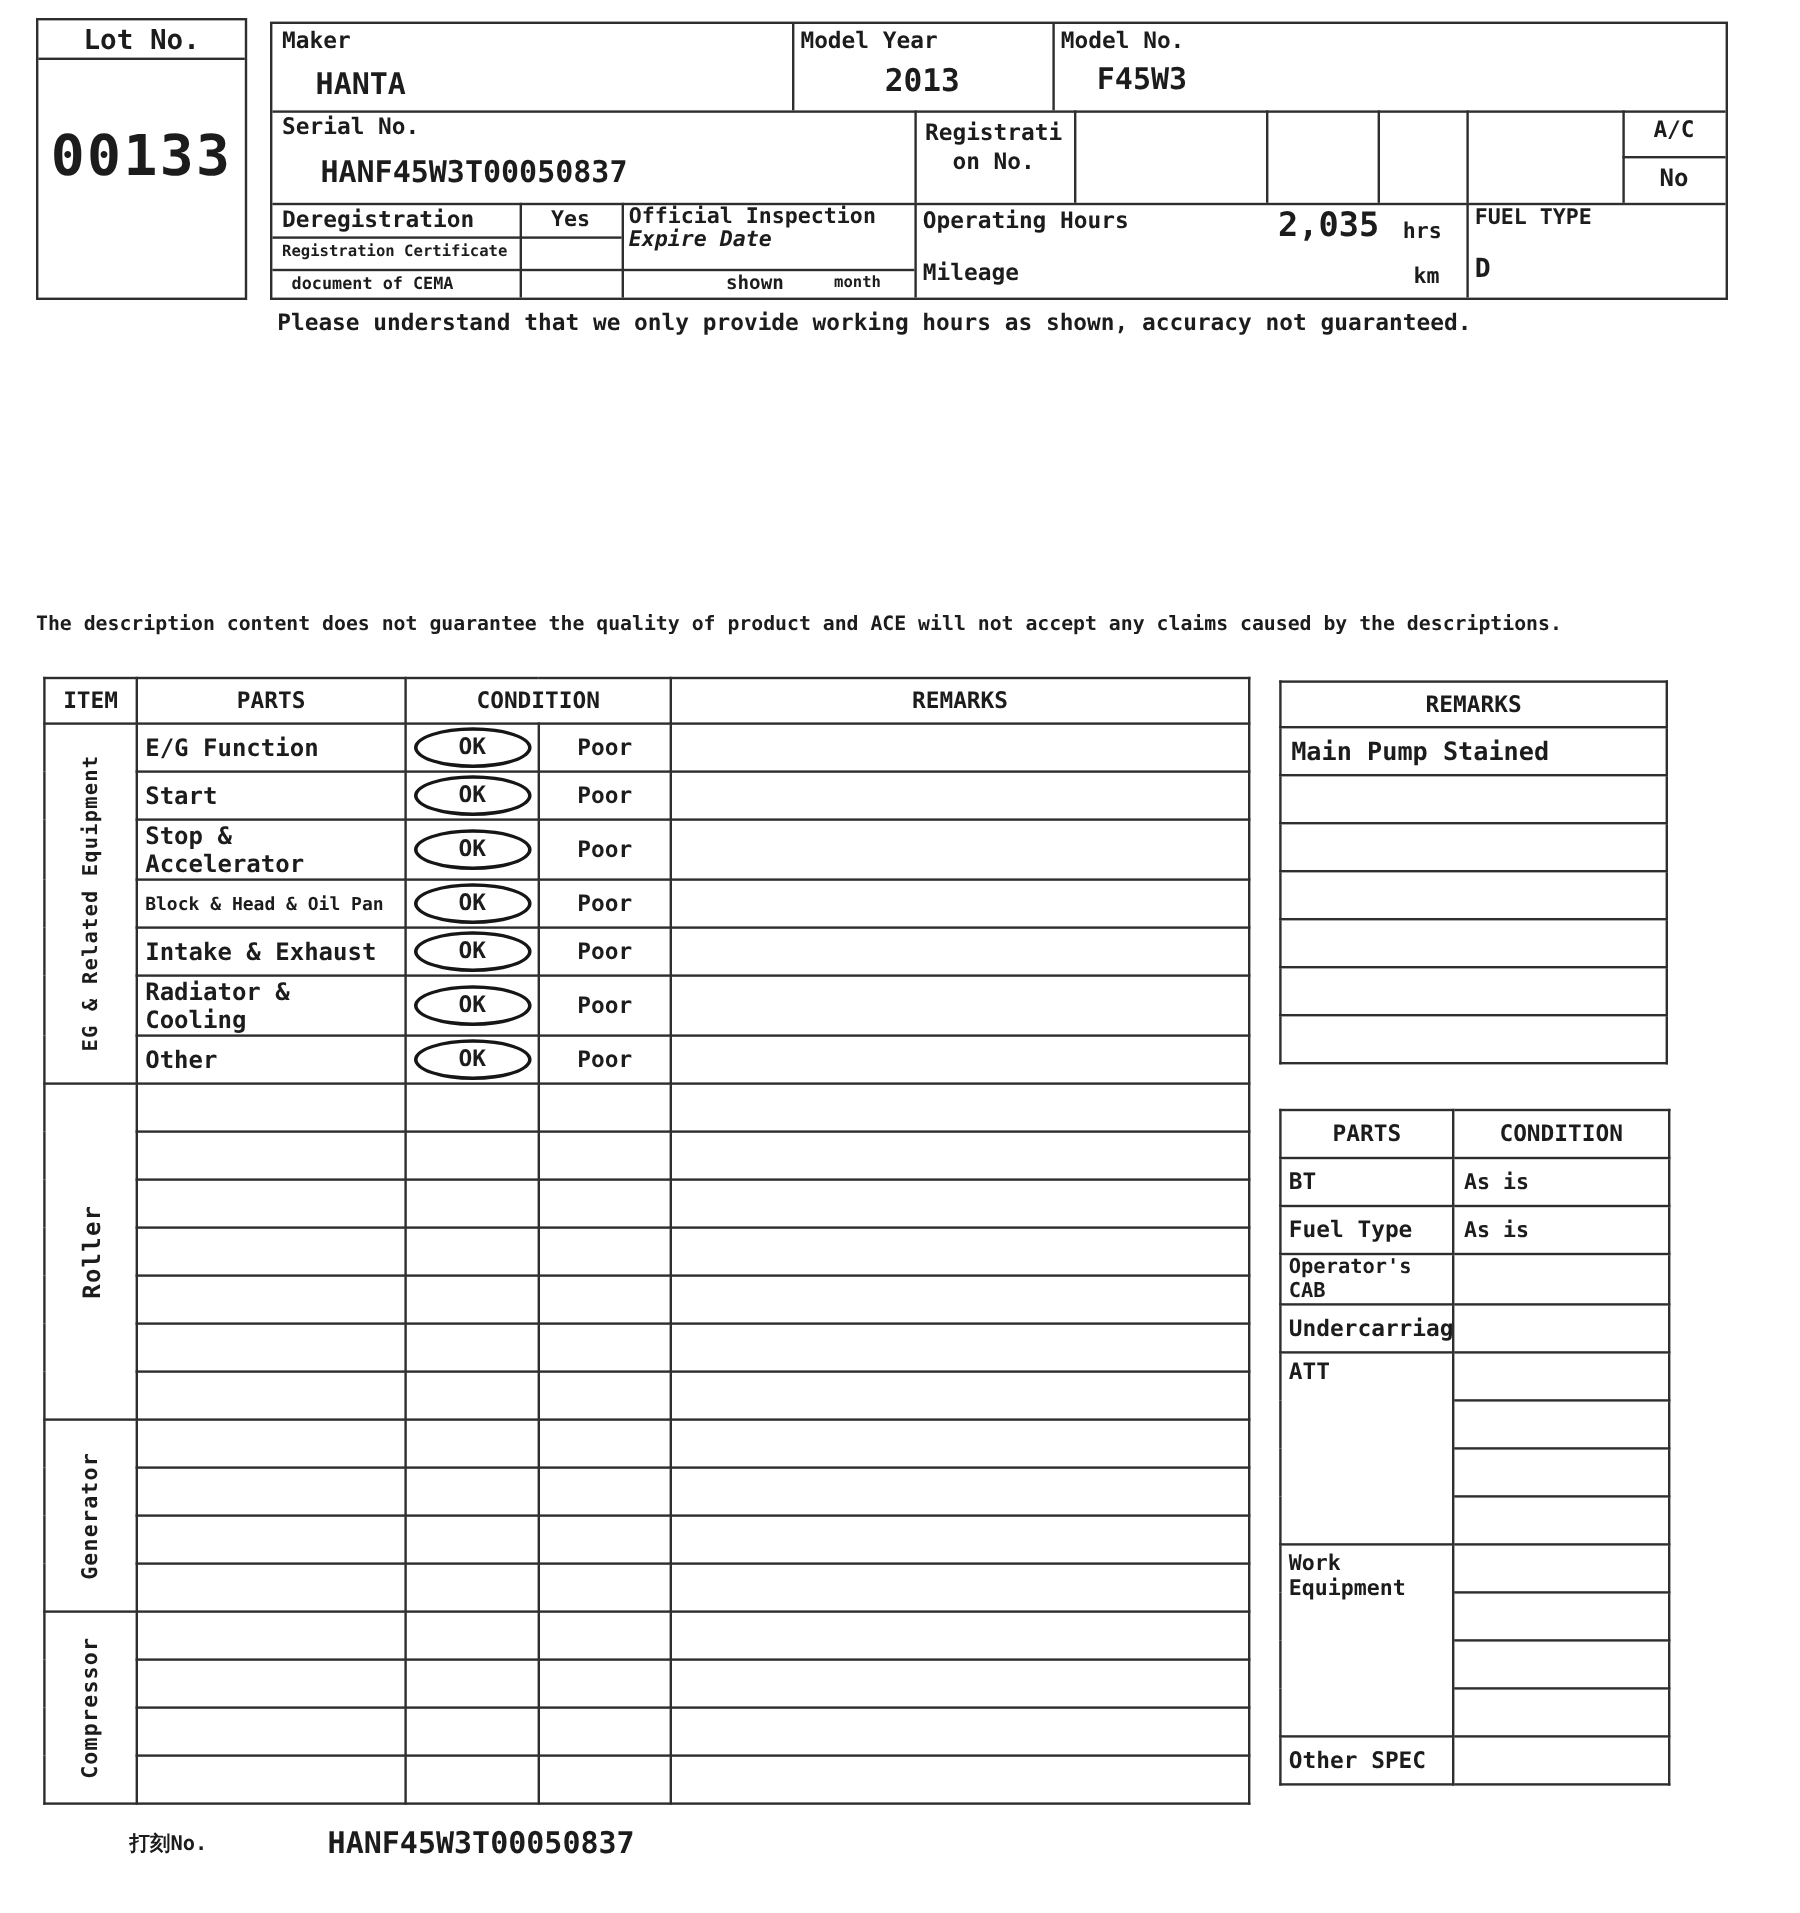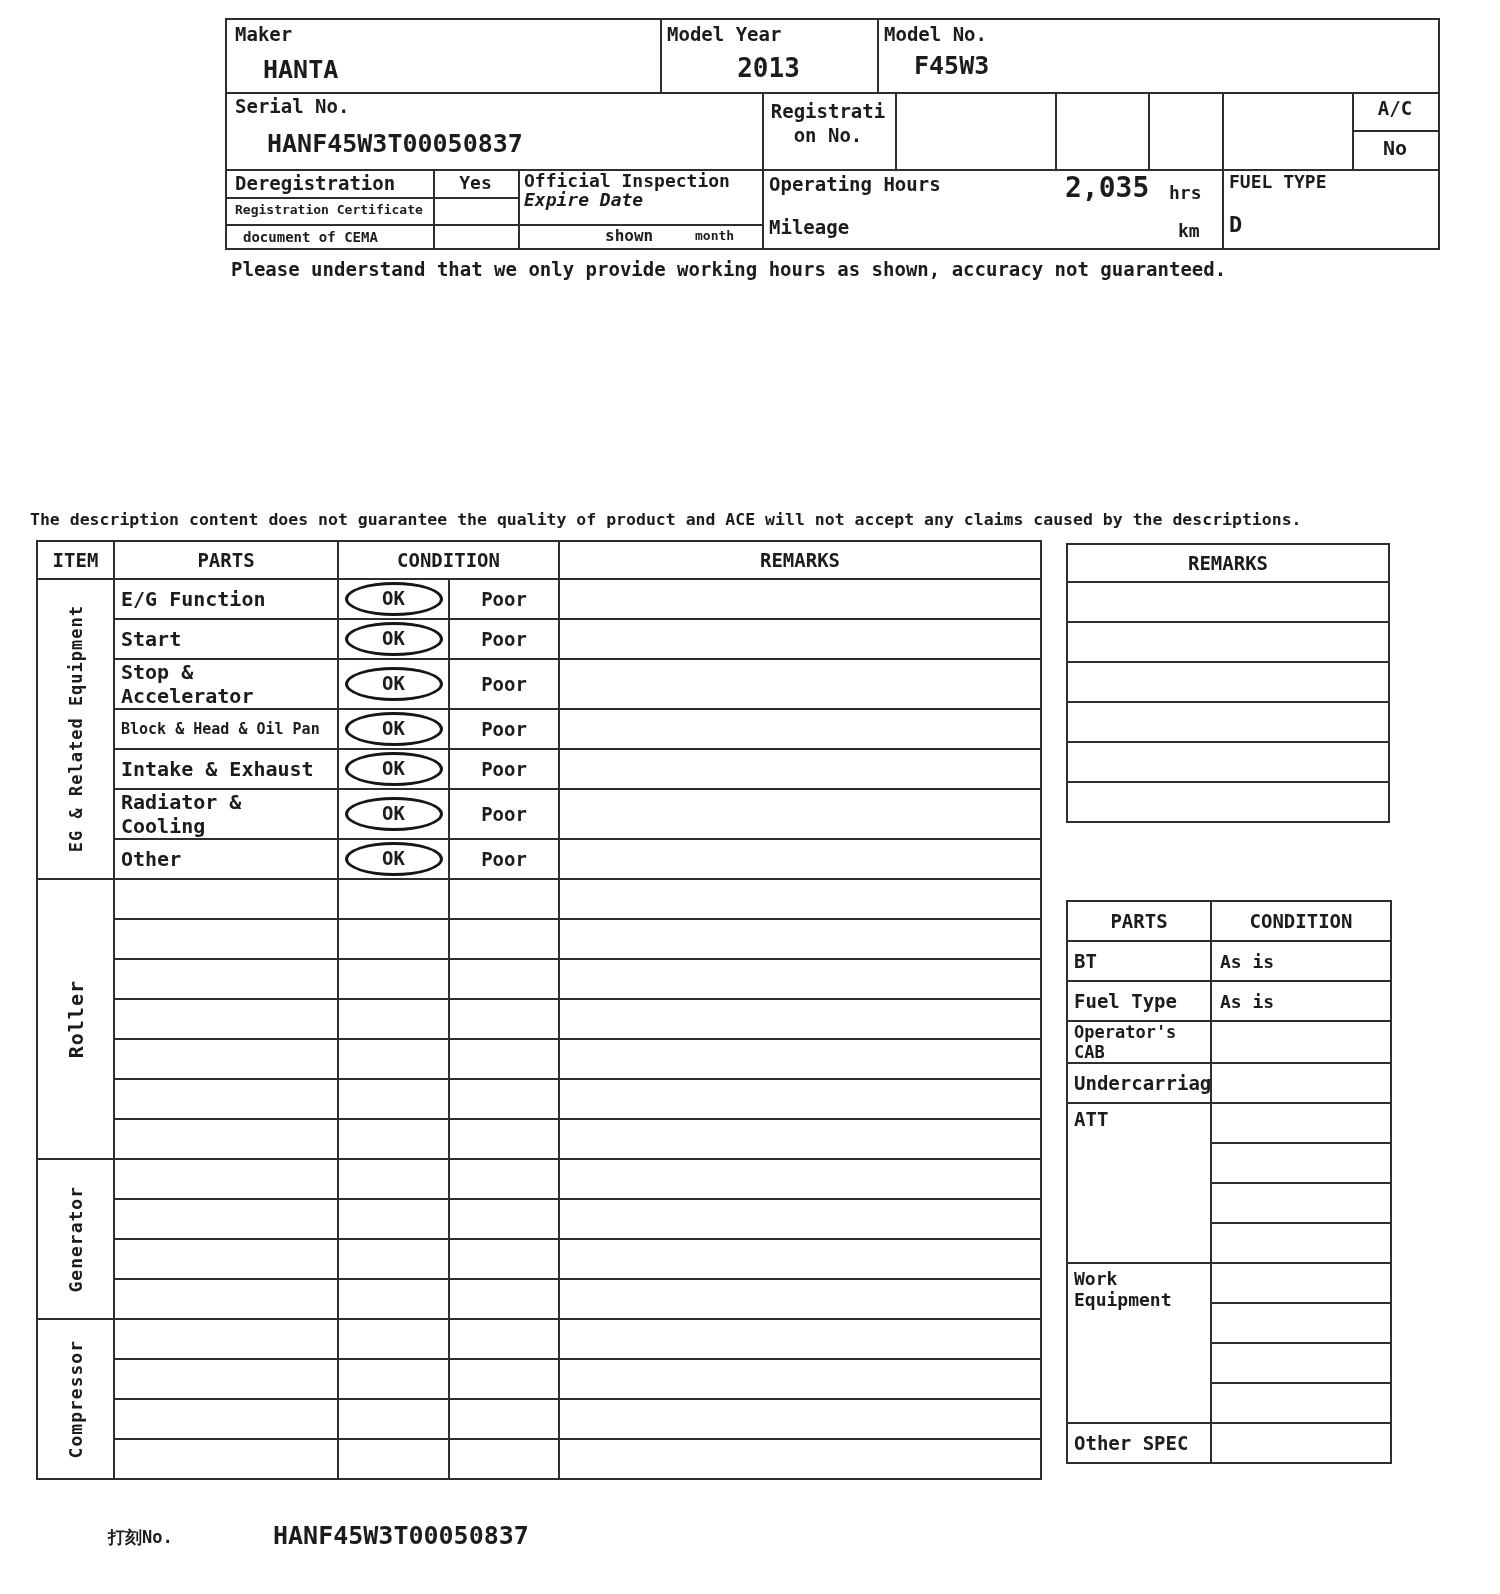--- a/index.html
+++ b/index.html
@@ -7,41 +7,46 @@
     position:relative;width:1500px;height:1594px;background:#ffffff;
     font-family:"DejaVu Sans Mono",monospace;color:#1c1c1c;font-weight:bold;
     overflow:hidden;
   }
   .abs{position:absolute;}
   .box{position:absolute;border:2px solid #2e2e2e;box-sizing:border-box;}
   .vline{position:absolute;width:2px;background:#2e2e2e;}
   .hline{position:absolute;height:2px;background:#2e2e2e;}
   .lbl{position:absolute;white-space:nowrap;line-height:1.1;}
   .ctr{text-align:center;}
-  table{border-collapse:collapse;table-layout:fixed;position:absolute;background:#fff;}
+  table{border-collapse:collapse;table-layout:fixed;position:absolute;background:#fff;margin-top:24px;}
   td,th{border:2px solid #2e2e2e;padding:0;margin:0;overflow:hidden;
         font-family:"DejaVu Sans Mono",monospace;font-weight:bold;color:#1c1c1c;}
   th{font-size:19px;font-weight:bold;}
   .part-td{font-size:20px;padding-left:6px;text-align:left;vertical-align:middle;}
   .part-sm{font-size:15px;}
   .cond-td{text-align:center;vertical-align:middle;font-size:19px;}
   .ok-oval{display:inline-block;width:92px;height:28px;border:3px solid #161616;
            border-radius:50%;line-height:26px;font-size:19px;text-align:center;}
   .vwrap{display:flex;align-items:center;justify-content:center;height:100%;}
   .vtext{writing-mode:vertical-rl;transform:rotate(180deg);font-size:17px;letter-spacing:1px;}
   .remark-td{font-size:21px;padding-left:8px;text-align:left;vertical-align:middle;}
   .spec-part{font-size:19px;padding-left:6px;text-align:left;vertical-align:middle;}
   .spec-part-top{vertical-align:top;padding-top:4px;}
   .spec-cond{font-size:18px;padding-left:8px;text-align:left;vertical-align:middle;}
 </style>
 </head>
 <body>
 
 <div id="canvas">
 
+  <div class="box" style="left:30px;top:15px;width:176px;height:235px;">
+    <div class="hline" style="left:0;top:31px;width:172px;"></div>
+    <div class="lbl ctr" style="left:0;top:5px;width:172px;font-size:23px;">Lot No.</div>
+    <div class="lbl ctr" style="left:0;top:88px;width:172px;font-size:47px;letter-spacing:2px;">00133</div>
+  </div>
 
   <div class="box" style="left:225px;top:18px;width:1215px;height:232px;">
 
     <div class="vline" style="left:433px;top:0;height:72px;"></div>
     <div class="vline" style="left:650px;top:0;height:72px;"></div>
     <div class="hline" style="left:0;top:72px;width:1211px;"></div>
     <div class="vline" style="left:535px;top:72px;height:77px;"></div>
     <div class="vline" style="left:668px;top:72px;height:77px;"></div>
     <div class="vline" style="left:828px;top:72px;height:77px;"></div>
     <div class="vline" style="left:921px;top:72px;height:77px;"></div>
@@ -265,20 +270,23 @@
         </tr>
   </tbody>
     </table>
 
   <table style="left:1066px;top:543px;width:324px;">
     <tbody>
         <tr style="height:38px;">
           <th>REMARKS</th>
         </tr>
     <tr style="height:40px;">
+          <td class="remark-td">Main Pump Stained</td>
+        </tr>
+    <tr style="height:40px;">
           <td class="remark-td"></td>
         </tr>
     <tr style="height:40px;">
           <td class="remark-td"></td>
         </tr>
     <tr style="height:40px;">
           <td class="remark-td"></td>
         </tr>
     <tr style="height:40px;">
           <td class="remark-td"></td>

